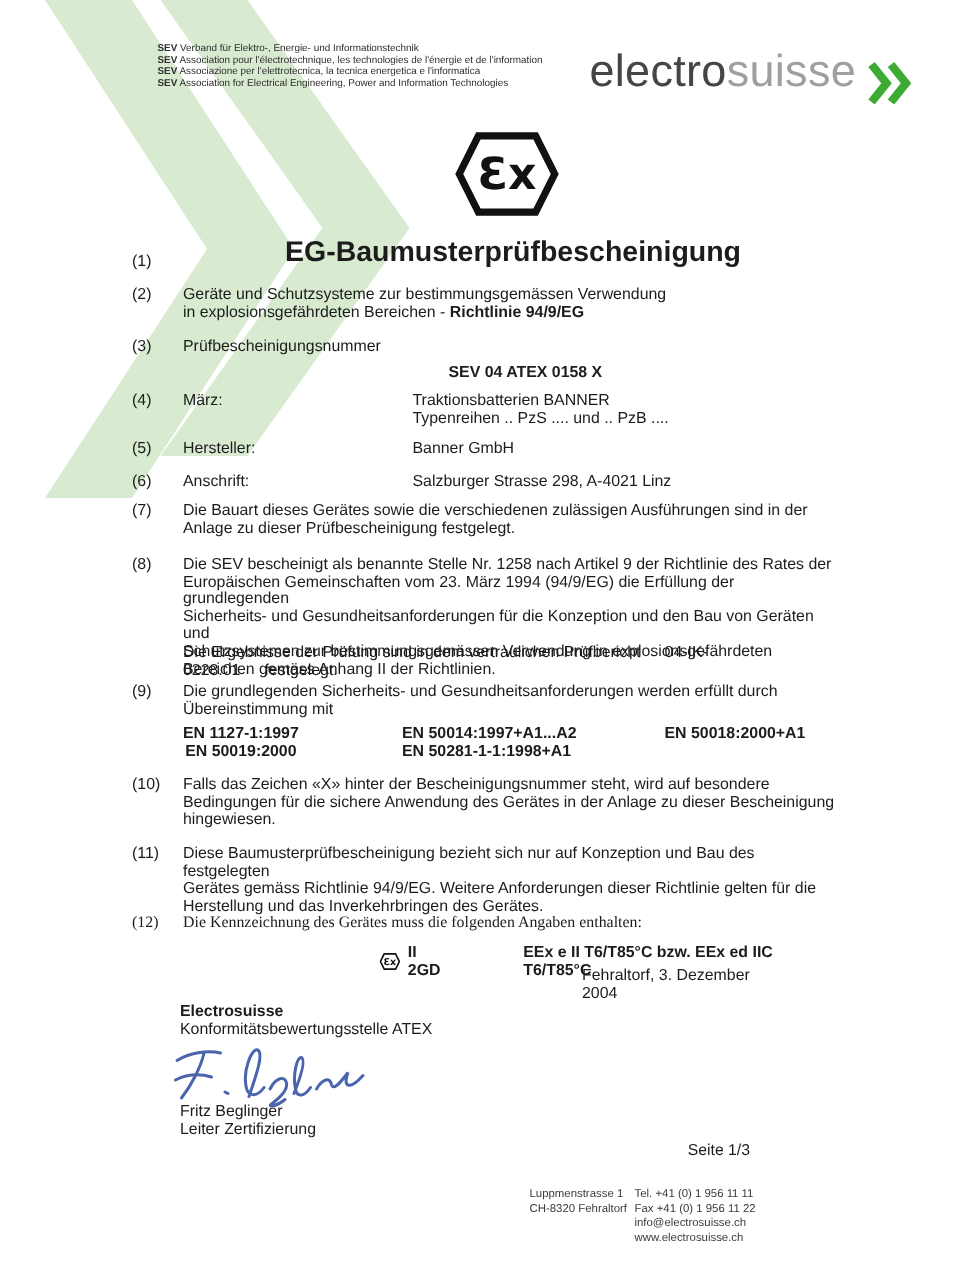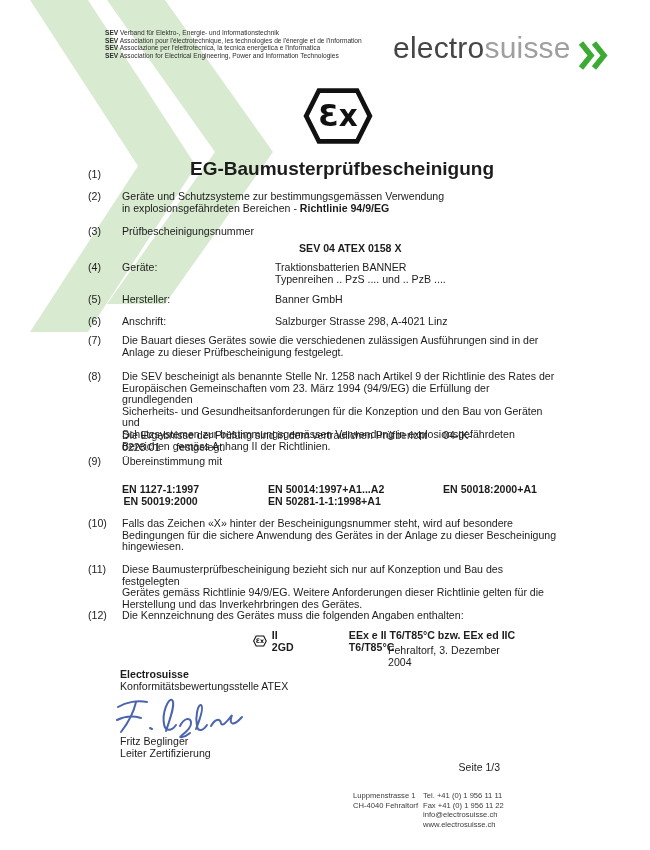--- a/index.html
+++ b/index.html
@@ -89,21 +89,21 @@
     </div>
 
     <div class="item" style="top:226px;">
       <span class="num">(3)</span>
       <div class="body">Prüfbescheinigungsnummer</div>
     </div>
     <div class="certno" style="top:242px;padding-left:24px;">SEV 04 ATEX 0158 X</div>
 
     <div class="item lbl-val" style="top:262px;">
       <span class="num">(4)</span>
-      <div class="body">Geräte:</div>
+      <div class="body">März:</div>
       <div class="value">
         <div>Traktionsbatterien BANNER</div>
         <div>Typenreihen .. PzS .... und .. PzB ....</div>
       </div>
     </div>
 
     <div class="item lbl-val" style="top:294px;">
       <span class="num">(5)</span>
       <div class="body">Hersteller:</div>
       <div class="value">Banner GmbH</div>
@@ -135,20 +135,21 @@
     </div>
     <div class="item report-line" style="top:430px;">
       <div class="body">
         <span>Die Ergebnisse der Prüfung sind in dem vertraulichen Prüfbericht</span><span class="rno">04-IK-0228.01</span><span>festgelegt.</span>
       </div>
     </div>
 
     <div class="item" style="top:456px;">
       <span class="num">(9)</span>
       <div class="body">
+        <div>Die grundlegenden Sicherheits- und Gesundheitsanforderungen werden erfüllt durch</div>
         <div>Übereinstimmung mit</div>
       </div>
     </div>
     <div class="en-grid" style="top:483px;">
       <div class="c1">
         <div>EN 1127-1:1997</div>
         <div>EN 50019:2000</div>
       </div>
       <div class="c2">
         <div>EN 50014:1997+A1...A2</div>
@@ -170,21 +171,21 @@
 
     <div class="item" style="top:564px;">
       <span class="num">(11)</span>
       <div class="body">
         <div>Diese Baumusterprüfbescheinigung bezieht sich nur auf Konzeption und Bau des festgelegten</div>
         <div>Gerätes gemäss Richtlinie 94/9/EG. Weitere Anforderungen dieser Richtlinie gelten für die</div>
         <div>Herstellung und das Inverkehrbringen des Gerätes.</div>
       </div>
     </div>
 
-    <div class="item" style="top:610px;">
+    <div class="item" style="top:610px;font-family:Liberation Serif, serif;">
       <span class="num">(12)</span>
       <div class="body">Die Kennzeichnung des Gerätes muss die folgenden Angaben enthalten:</div>
     </div>
 
     <div class="marking">
       <svg width="17" height="14" viewBox="0 0 88 72">
         <polygon points="20,4 68,4 84,36 68,68 20,68 4,36" fill="none" stroke="#111111" stroke-width="7"></polygon>
         <text x="44" y="51" text-anchor="middle" font-family="DejaVu Sans, sans-serif" font-size="40" font-weight="bold" fill="#111111">Ɛx</text>
       </svg>
       <span class="grp">II 2GD</span>
@@ -212,21 +213,21 @@
 
     <div class="sig-name">
       <div>Fritz Beglinger</div>
       <div>Leiter Zertifizierung</div>
     </div>
 
     <div class="page-num">Seite 1/3</div>
 
     <div class="footer addr">
       <div>Luppmenstrasse 1</div>
-      <div>CH-4040 Fehraltorf</div>
+      <div>CH-8320 Fehraltorf</div>
     </div>
     <div class="footer tel">
       <div>Tel. +41 (0) 1 956 11 11</div>
       <div>Fax +41 (0) 1 956 11 22</div>
       <div>info@electrosuisse.ch</div>
       <div>www.electrosuisse.ch</div>
     </div>
 
   </div>
 </div>

